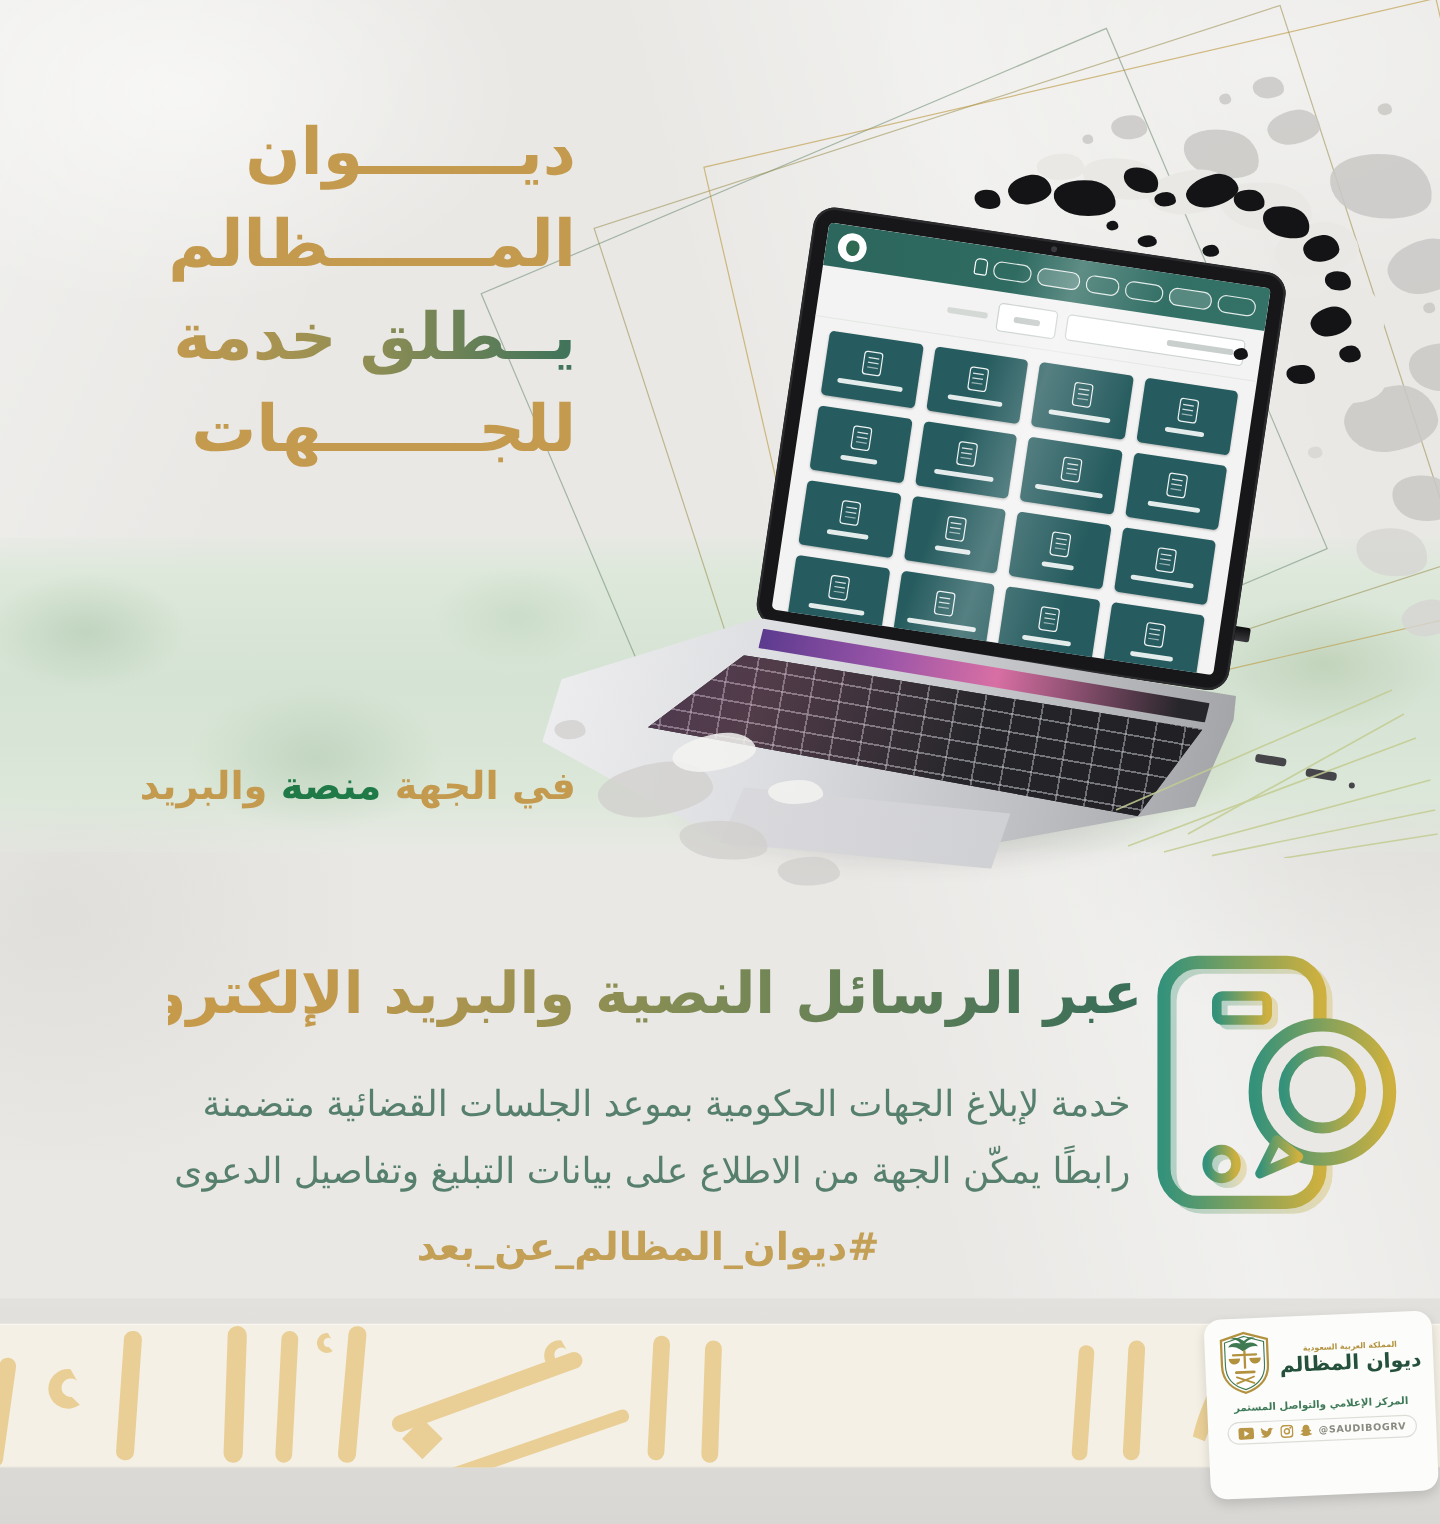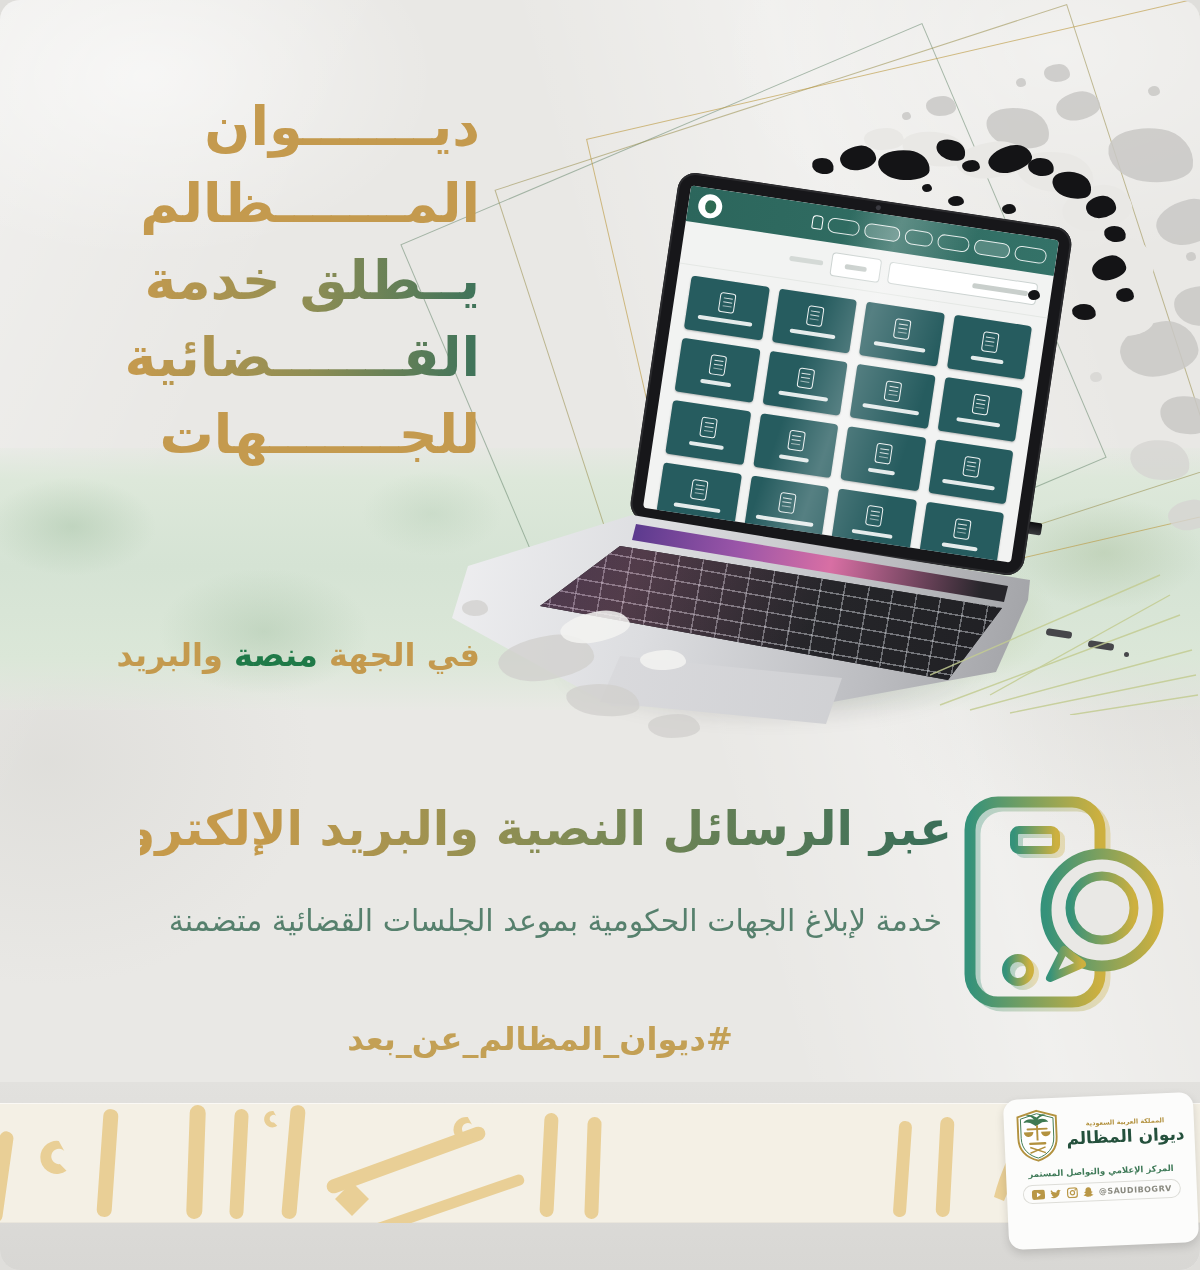--- a/index.html
+++ b/index.html
@@ -1,16 +1,16 @@
 <!DOCTYPE html>
 <html lang="ar"><head>
 <meta charset="utf-8">
 <style>
   html,body{margin:0;padding:0;background:#dfdedb;font-family:"DejaVu Sans",sans-serif;}
-  #poster{position:relative;width:1200px;height:1270px;margin:0 auto;background:#e9e8e5;overflow:hidden;border-radius:20px;}
+  #poster{position:relative;width:1200px;height:1270px;margin:0 auto;background:#e9e8e5;overflow:hidden;}
   
   .tex{position:absolute;inset:0;pointer-events:none;
     background:
       radial-gradient(420px 260px at 12% 6%,rgba(255,255,255,.55),transparent 70%),
       radial-gradient(500px 300px at 88% 4%,rgba(255,255,255,.4),transparent 70%),
       radial-gradient(380px 320px at 4% 60%,rgba(205,205,200,.35),transparent 70%),
       radial-gradient(420px 300px at 96% 52%,rgba(198,198,192,.3),transparent 70%),
       linear-gradient(115deg,rgba(255,255,255,.35) 0%,transparent 22%),
       linear-gradient(75deg,transparent 55%,rgba(255,255,255,.35) 72%,transparent 88%);}
   .band-green{position:absolute;left:0;top:448px;width:1200px;height:262px;
@@ -335,32 +335,32 @@
       <path d="M80 158 L266 120"></path>
         <path d="M140 160 L268 140"></path>
         <path d="M60 140 L240 40"></path>
     </g>
   </svg>
 
   <div class="hero-title" dir="rtl">
     <span class="gold-line">ديـــــــوان</span>
     <span class="gold-line">المـــــــظالم</span>
     <span class="grad-line">يــطلق خدمة</span>
-    <span class="grad-line">القـــــــضائية</span>
     <span class="gold-line">للجـــــــهات</span>
   </div>
   <div class="hero-sub" dir="rtl">
     <span>في الجهة</span>
     <span class="brand">منصة</span>
     <span>والبريد</span>
   </div>
 
   <div class="mid-head" dir="rtl">عبر الرسائل النصية والبريد الإلكتروني</div>
   <div class="mid-body" dir="rtl">
     <div>خدمة لإبلاغ الجهات الحكومية بموعد الجلسات القضائية متضمنة</div>
+    <div>رابطًا يمكّن الجهة من الاطلاع على بيانات التبليغ وتفاصيل الدعوى</div>
   </div>
   <div class="hashtag" dir="rtl">#ديوان_المظالم_عن_بعد</div>
 
   <svg class="decor-icon" viewBox="0 0 232 240">
     <defs>
       <linearGradient id="gicon" x1="0" y1="0" x2="1" y2="0">
         <stop offset="0" stop-color="#35927a"></stop>
           <stop offset="1" stop-color="#cdb03f"></stop>
       </linearGradient>
     </defs>

